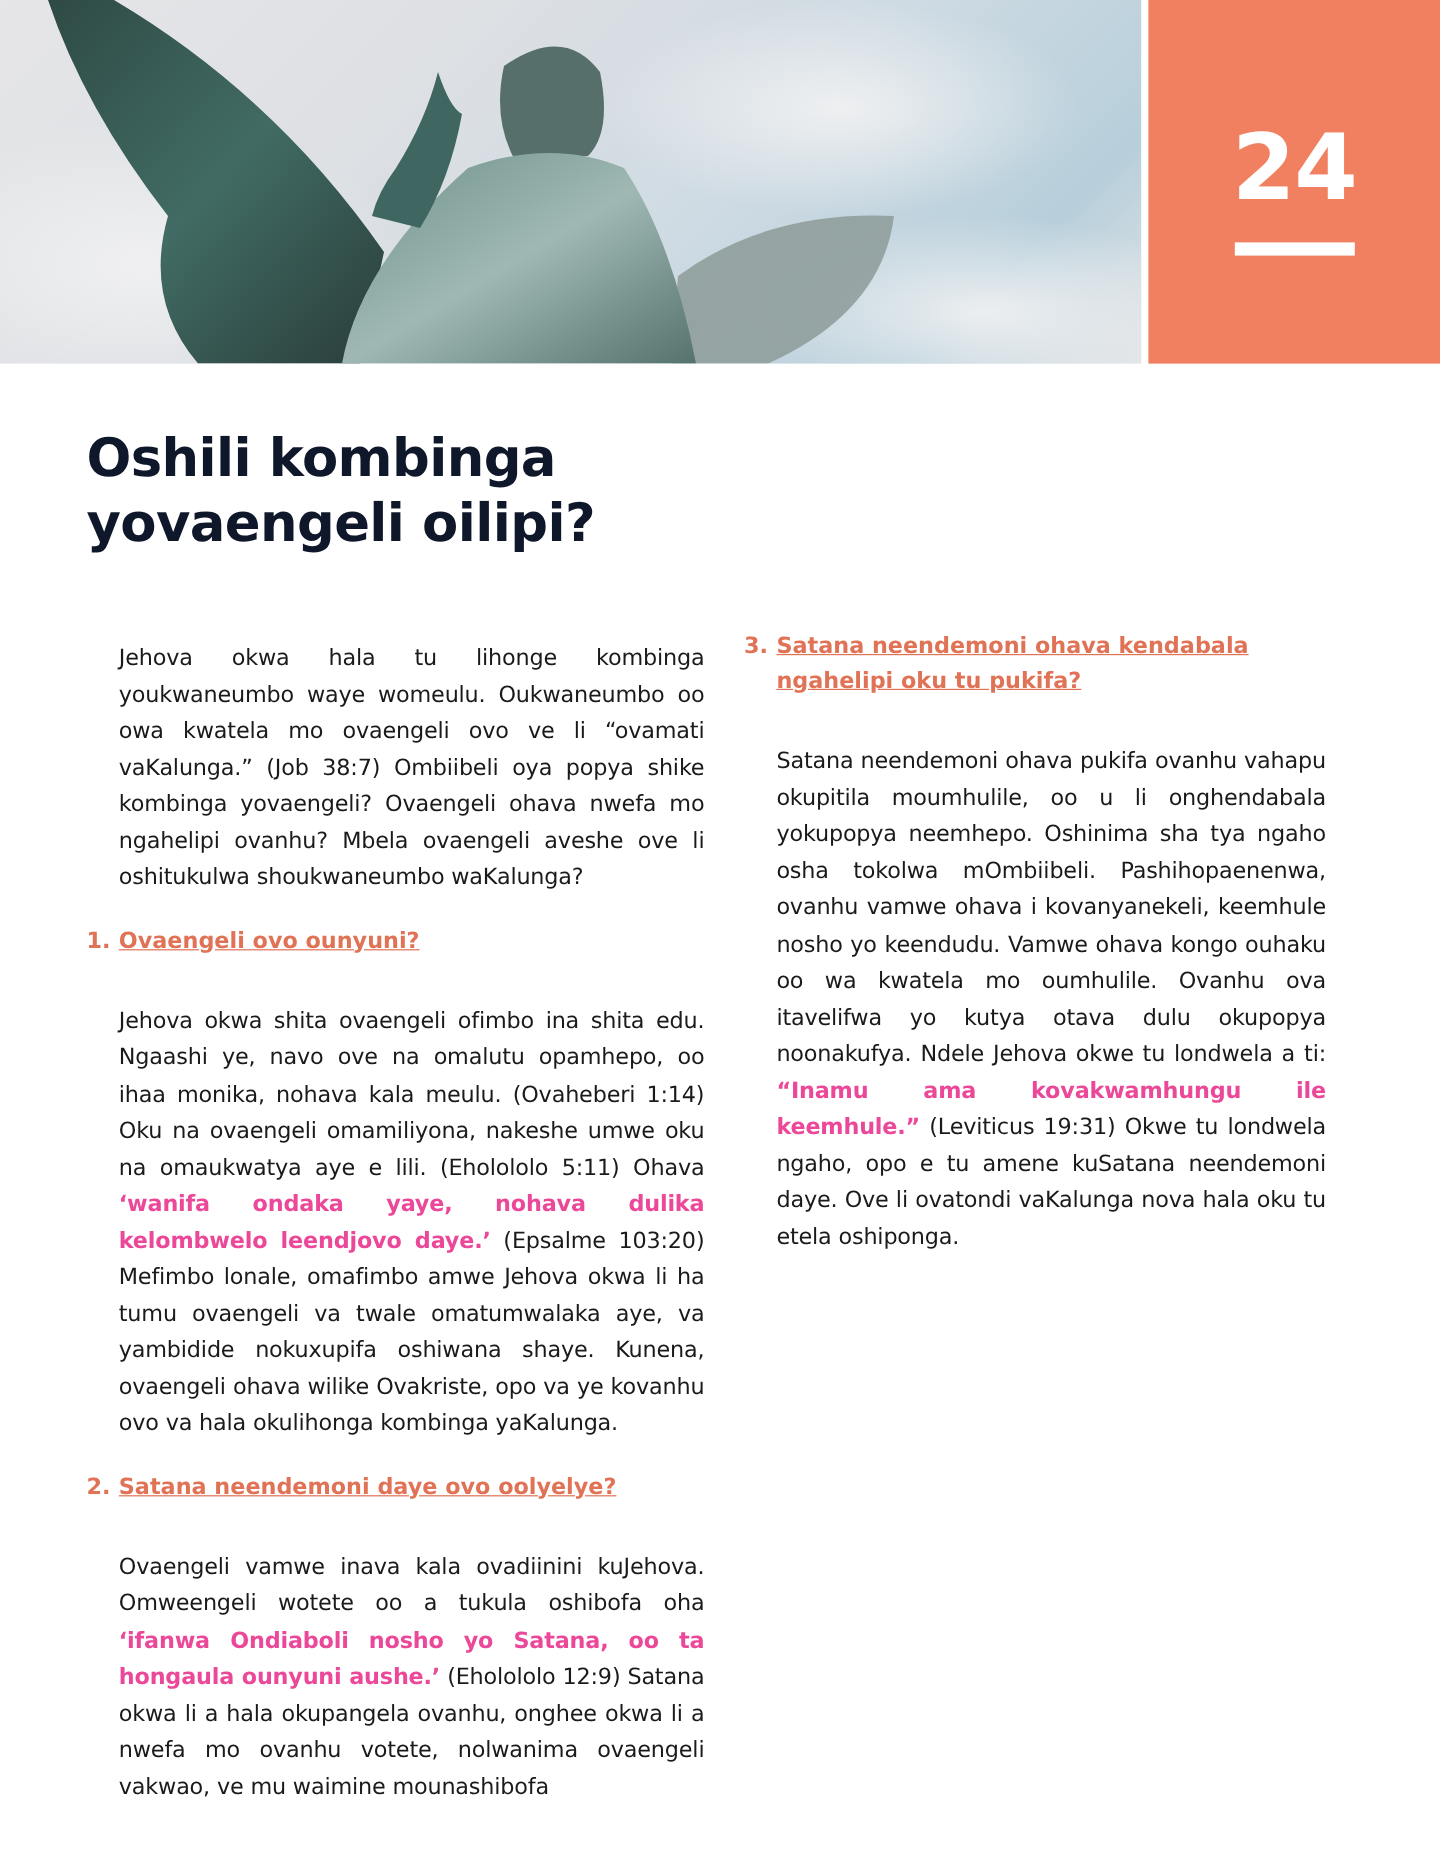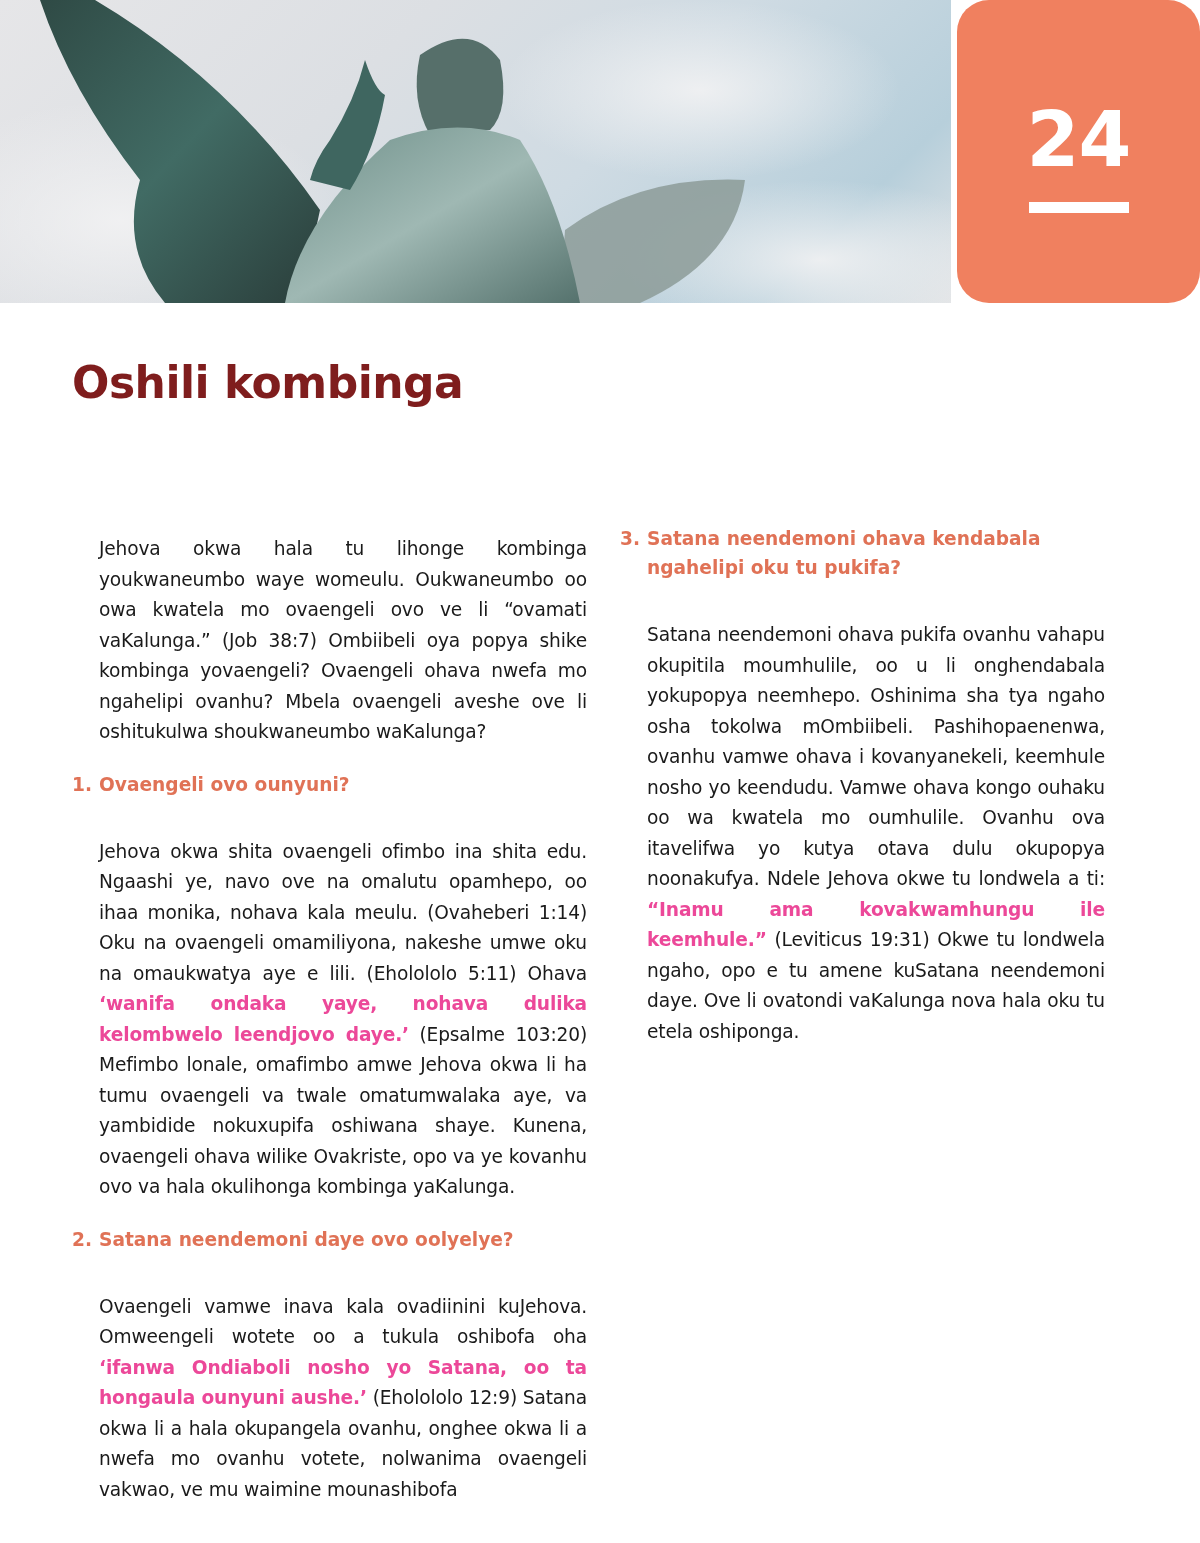--- a/index.html
+++ b/index.html
@@ -2,43 +2,43 @@
 <html><head>
 <meta charset="utf-8">
 <style>
   html, body { margin: 0; padding: 0; background: #ffffff; }
   body { width: 1200px; height: 1543px; position: relative; overflow: hidden;
          font-family: "DejaVu Sans", sans-serif; color: #1a1a1a; }
 
   .hero { position: absolute; left: 0; top: 0; width: 951px; height: 303px; overflow: hidden;
           background: linear-gradient(135deg, #e6e6e8 0%, #dcdfe3 35%, #cfdbe3 60%, #b7cfdb 85%, #e2e4e6 100%); }
   .hero svg { position: absolute; left: 0; top: 0; }
-  .badge { position: absolute; left: 957px; top: 0; width: 243px; height: 303px; background: #f0805f; border-radius: 32px; }
+  .badge { position: absolute; left: 957px; top: 0; width: 243px; height: 303px; background: #f0805f; }
   .badge-number { position: absolute; left: 0; top: 102px; width: 100%; padding-left: 0; box-sizing: border-box;
                   text-align: center; color: #ffffff; font-family: "DejaVu Sans", sans-serif; font-weight: bold;
                   font-size: 76px; line-height: 1; letter-spacing: -1px; padding-left: 0; }
   .badge-rule { position: absolute; left: 1029px; top: 202px; width: 100px; height: 11px; background: #ffffff; }
 
   .title { position: absolute; left: 72px; top: 356px; width: 560px; margin: 0;
            font-family: "DejaVu Sans", sans-serif; font-weight: bold; font-size: 44px; line-height: 54px;
-           color: #7f1d1d; letter-spacing: -0.5px; }
+           color: #0f172a; letter-spacing: -0.5px; }
 
   .col { position: absolute; top: 502px; width: 490px; }
   .col-left { left: 72px; width: 515px; }
   .col-right { left: 620px; width: 485px; }
 
   .para { font-size: 18.6px; line-height: 30.5px; text-align: justify; margin: 0; color: #1a1a1a;
           font-family: "DejaVu Sans", sans-serif; letter-spacing: -0.15px; }
   .para.indent { padding-left: 27px; margin-top: 32px; }
   .para b { font-weight: bold; color: #ec4899; }
 
   .q { display: flex; margin: 0; font-family: "DejaVu Sans", sans-serif; font-weight: bold; font-size: 18.6px;
        line-height: 29px; color: #e07256; }
   .q .num { width: 27px; flex: none; }
-  .q .text { flex: 1; }
+  .q .text { flex: 1; text-decoration: underline; }
 
   .gap-q { height: 22px; }
   .gap-a { height: 6px; }
 </style>
 </head>
 <body>
 
 <div class="hero">
   <svg width="951" height="303" viewBox="0 0 951 303">
     <defs>
@@ -68,20 +68,21 @@
   </svg>
 </div>
 
 <div class="badge">
   <div class="badge-number">24</div>
 </div>
 <div class="badge-rule"></div>
 
 <h1 class="title">
   <span>Oshili kombinga</span><br>
+  <span>yovaengeli oilipi?</span>
 </h1>
 
 <div class="col col-left">
   <p class="para indent">Jehova okwa hala tu lihonge kombinga youkwaneumbo waye womeulu. Oukwaneumbo oo owa kwatela mo ovaengeli ovo ve li “ovamati vaKalunga.” (Job 38:7) Ombiibeli oya popya shike kombinga yovaengeli? Ovaengeli ohava nwefa mo ngahelipi ovanhu? Mbela ovaengeli aveshe ove li oshitukulwa shoukwaneumbo waKalunga?</p>
 
   <div class="gap-q"></div>
   <div class="q">
     <span class="num">1.</span>
     <span class="text">Ovaengeli ovo ounyuni?</span>
   </div>

